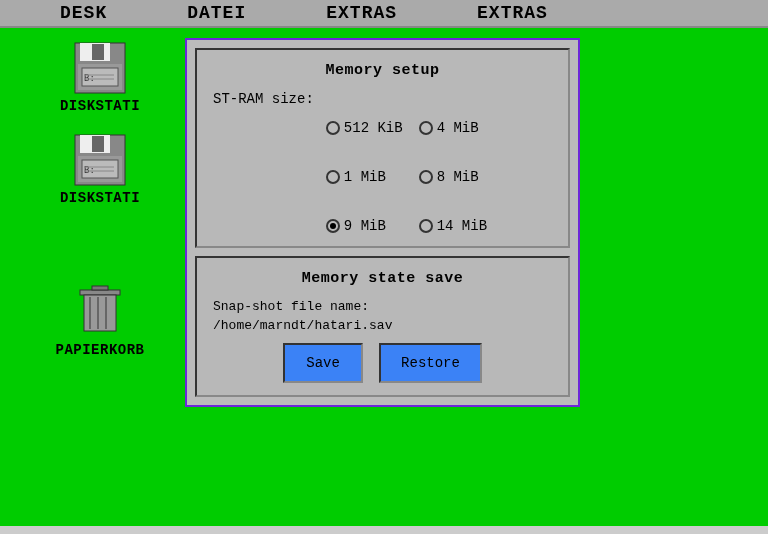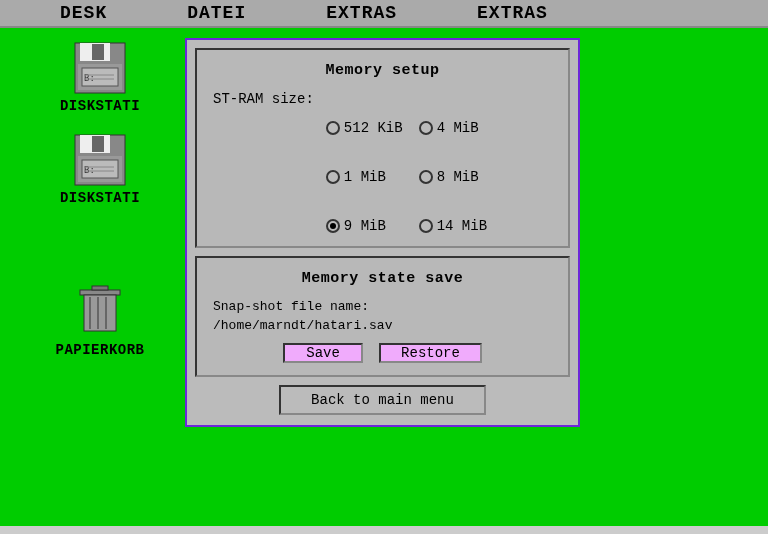--- a/index.html
+++ b/index.html
@@ -156,25 +156,25 @@
     }
 
     .button-row {
       display: flex;
       justify-content: center;
       gap: 16px;
       margin-top: 10px;
     }
 
     .dialog-button {
-      background: #f0abfc;
+      background: #3b82f6;
       border: 2px solid #333;
       border-right-color: #888;
       border-bottom-color: #888;
-      padding: 0 20px;
+      padding: 10px 20px;
       font-family: 'Courier New', Courier, monospace;
       font-size: 14px;
       cursor: pointer;
       min-width: 80px;
       text-align: center;
     }
 
     .back-button-row {
       display: flex;
       justify-content: center;
@@ -313,19 +313,16 @@
     <div class="dialog-section">
       <div class="dialog-section-title">Memory state save</div>
       <div class="filename-text">Snap-shot file name:</div>
       <div class="filename-text">/home/marndt/hatari.sav</div>
       <div class="button-row">
         <button class="dialog-button">Save</button>
         <button class="dialog-button">Restore</button>
       </div>
     </div>
 
-    <div class="back-button-row">
-      <button class="back-button">Back to main menu</button>
-    </div>
 
   </div>
 
 </div>
 
 </body></html>

